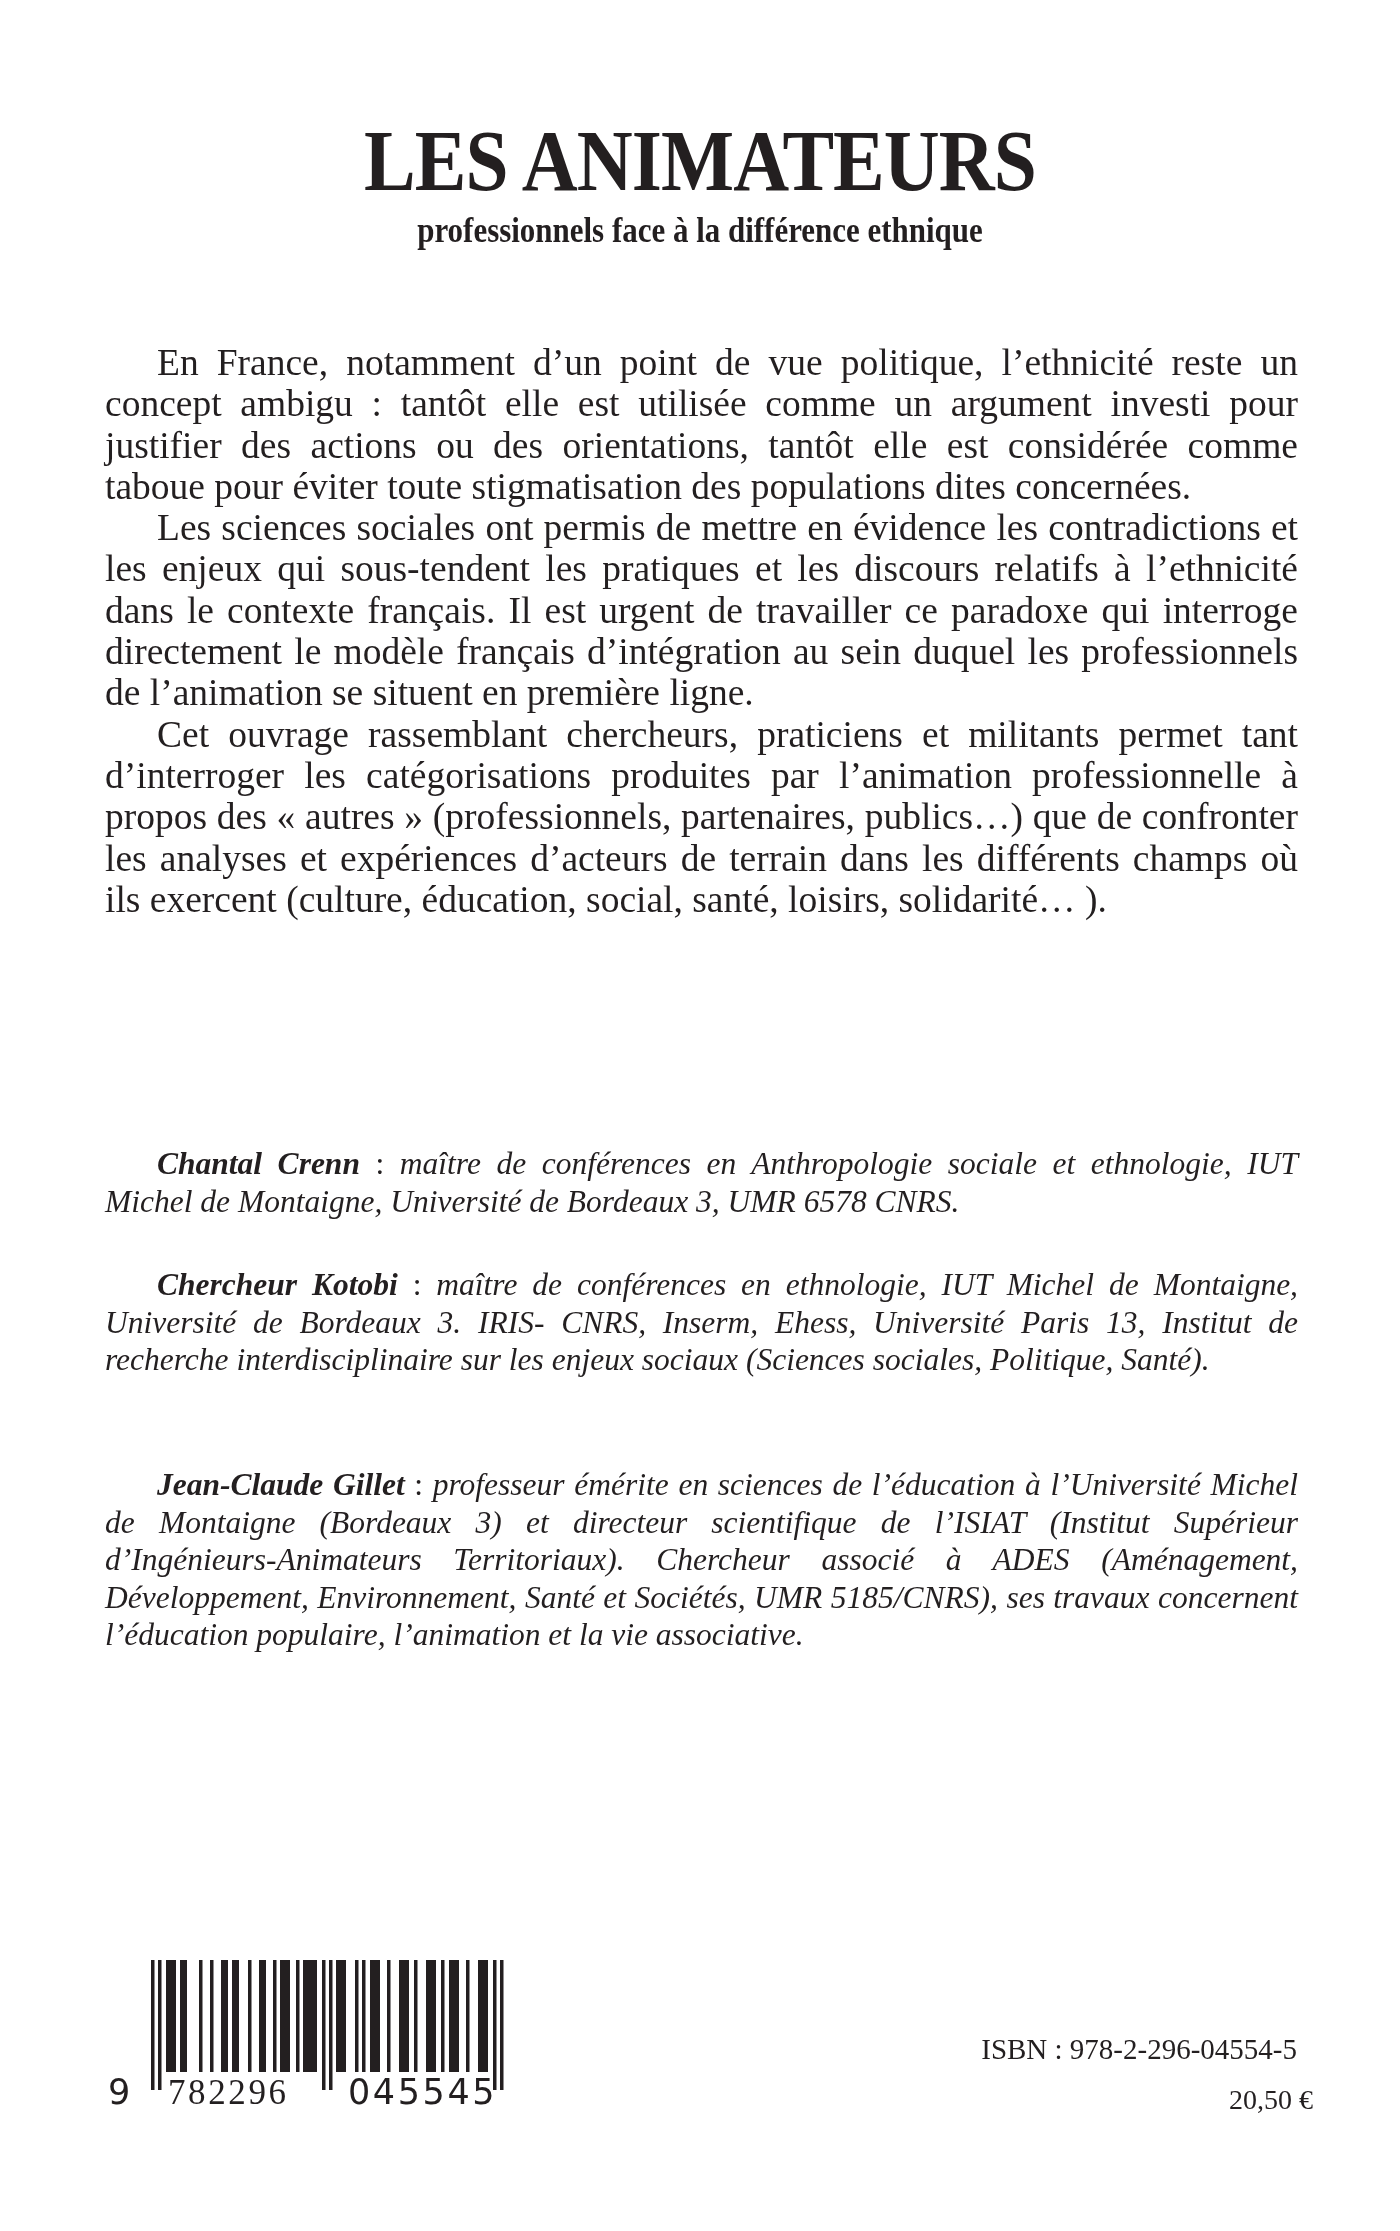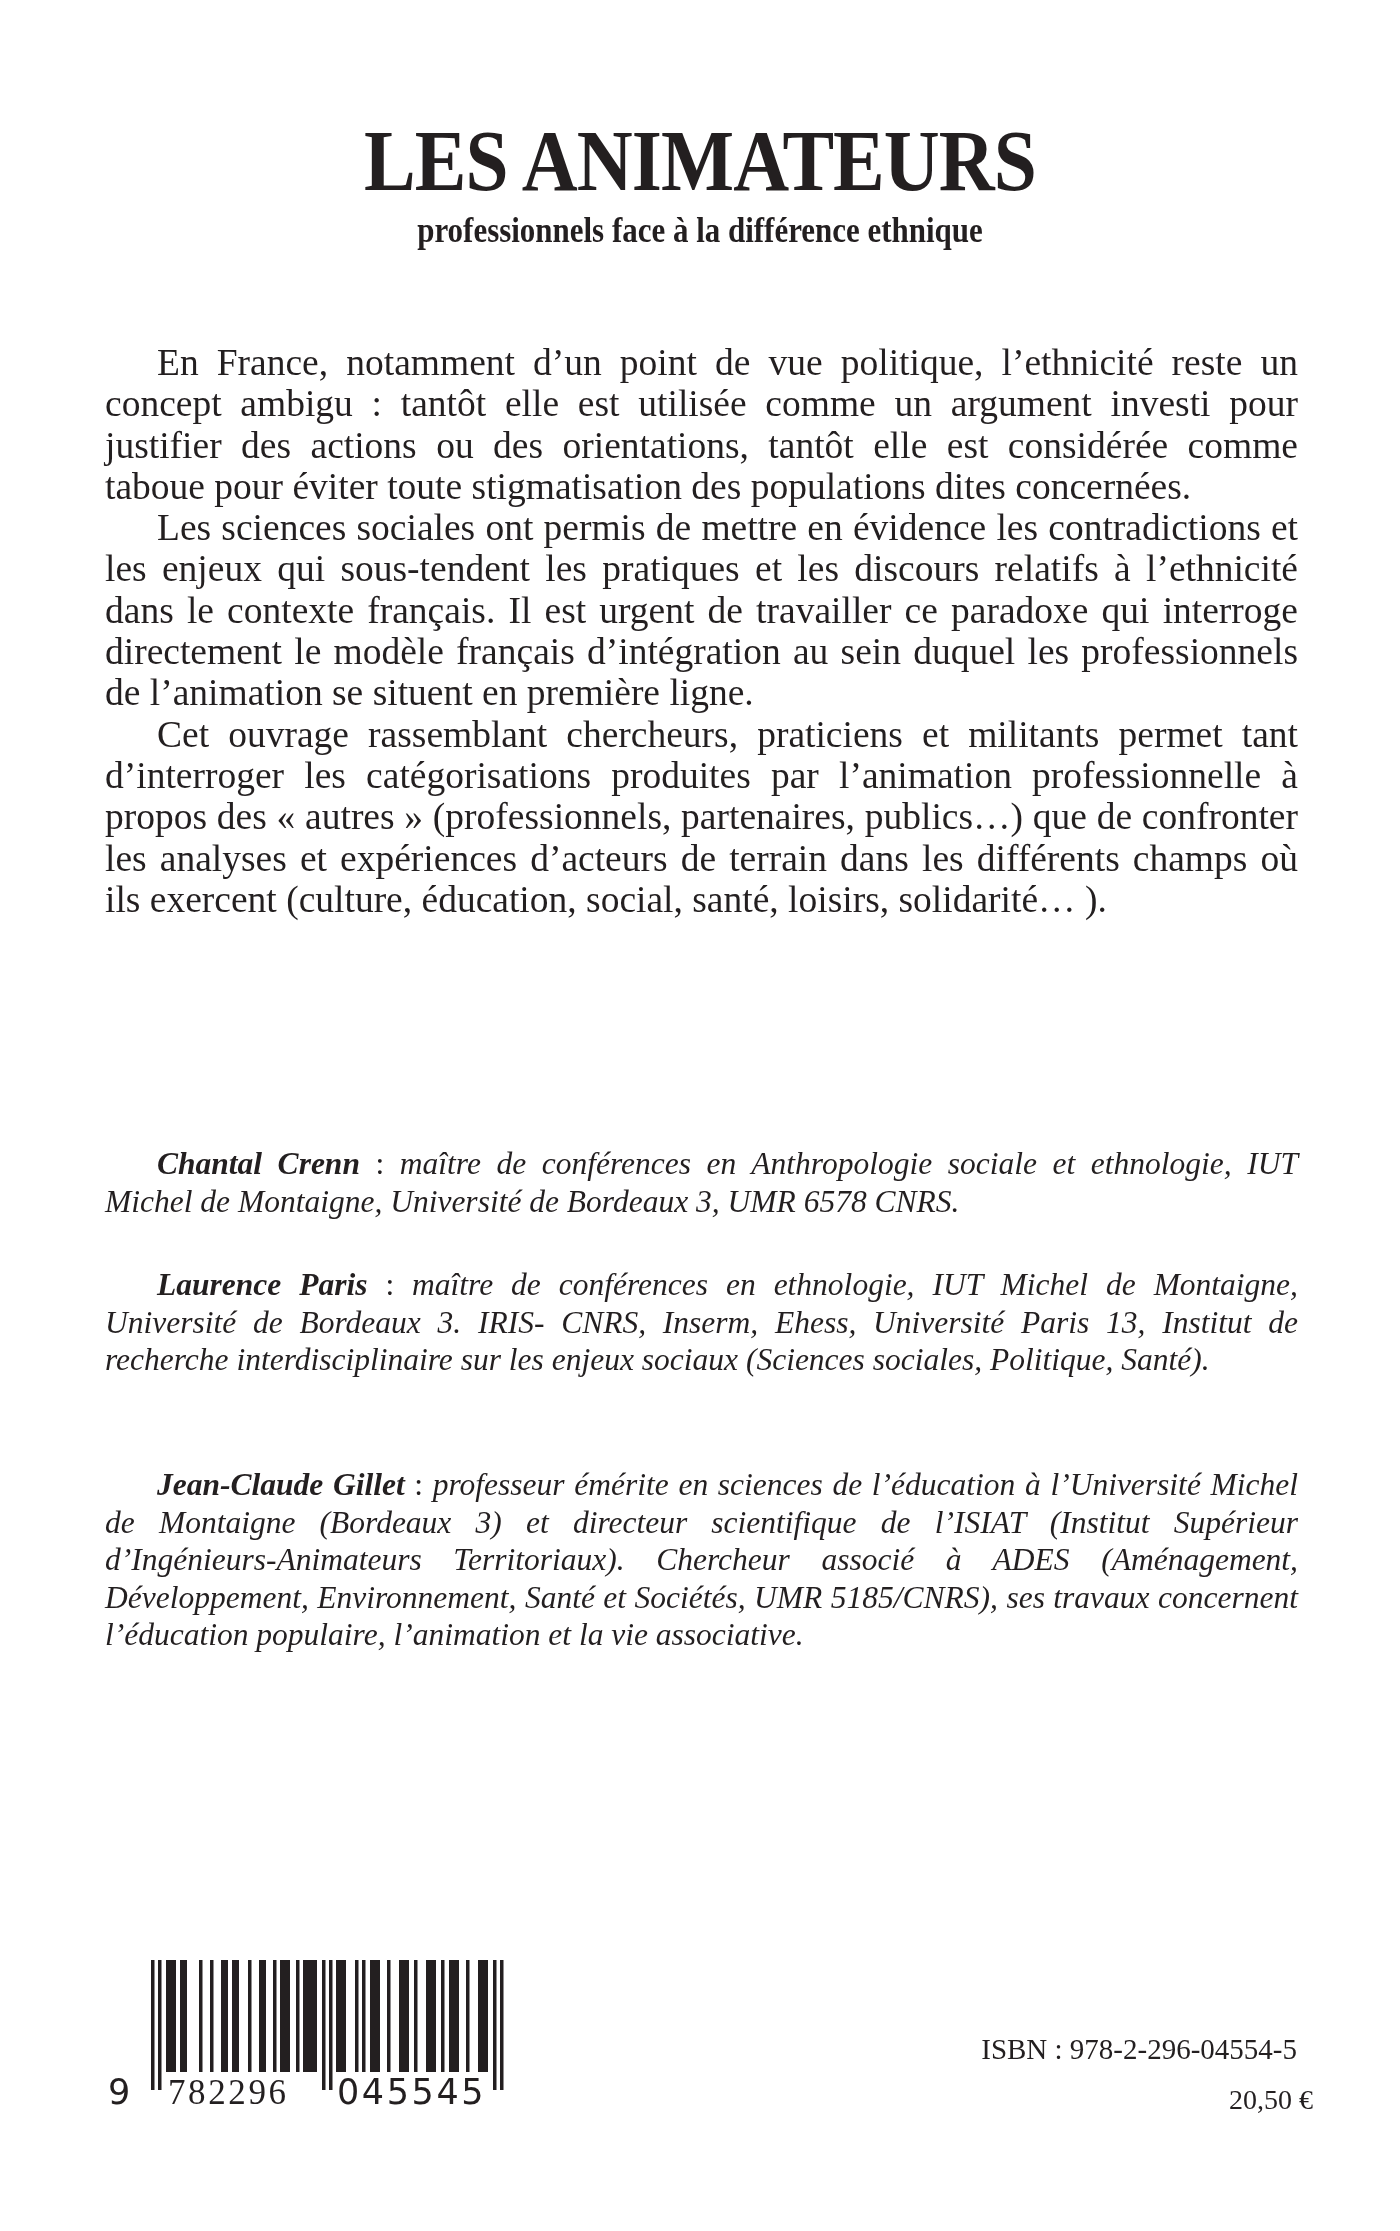--- a/index.html
+++ b/index.html
@@ -59,21 +59,21 @@
     <p>En France, notamment d’un point de vue politique, l’ethnicité reste un concept ambigu : tantôt elle est utilisée comme un argument investi pour justifier des actions ou des orientations, tantôt elle est considérée comme taboue pour éviter toute stigmatisation des populations dites concernées.</p>
     <p>Les sciences sociales ont permis de mettre en évidence les contradic­tions et les enjeux qui sous-tendent les pratiques et les discours relatifs à l’ethnicité dans le contexte français. Il est urgent de travailler ce paradoxe qui interroge directement le modèle français d’intégration au sein duquel les professionnels de l’animation se situent en première ligne.</p>
     <p>Cet ouvrage rassemblant chercheurs, praticiens et militants permet tant d’interroger les catégorisations produites par l’animation professionnelle à propos des « autres » (professionnels, partenaires, publics…) que de confronter les analyses et expériences d’acteurs de terrain dans les diffé­rents champs où ils exercent (culture, éducation, social, santé, loisirs, soli­darité… ).</p>
   </div>
 
   <div class="bios bio1">
     <p><span class="name">Chantal Crenn</span><span style="font-style:normal;"> : </span><span>maître de conférences en Anthropologie sociale et ethnolo­gie, IUT Michel de Montaigne, Université de Bordeaux 3, UMR 6578 CNRS.</span></p>
   </div>
 
   <div class="bios bio2">
-    <p><span class="name">Laurence Paris</span><span style="font-style:normal;"> : </span><span>maître de conférences en ethnologie, IUT Michel de Montaigne, Université de Bordeaux 3. IRIS- CNRS, Inserm, Ehess, Université Paris 13, Institut de recherche interdisciplinaire sur les enjeux sociaux (Sciences sociales, Politique, Santé).</span></p>
+    <p><span class="name">Chercheur Kotobi</span><span style="font-style:normal;"> : </span><span>maître de conférences en ethnologie, IUT Michel de Montaigne, Université de Bordeaux 3. IRIS- CNRS, Inserm, Ehess, Université Paris 13, Institut de recherche interdisciplinaire sur les enjeux sociaux (Sciences sociales, Politique, Santé).</span></p>
   </div>
 
   <div class="bios bio3">
     <p><span class="name">Jean-Claude Gillet</span><span style="font-style:normal;"> : </span><span>professeur émérite en sciences de l’éducation à l’Université Michel de Montaigne (Bordeaux 3) et directeur scientifique de l’ISIAT (Institut Supérieur d’Ingénieurs-Animateurs Territoriaux). Chercheur associé à ADES (Aménagement, Développement, Environnement, Santé et Sociétés, UMR 5185/CNRS), ses travaux concernent l’éducation populaire, l’ani­mation et la vie associative.</span></p>
   </div>
 
   <div class="barcode">
     <svg width="410" height="170" viewBox="0 0 410 170" xmlns="http://www.w3.org/2000/svg" fill="#231f20">
 
       <rect x="51" y="2" width="3.5" height="130"></rect>
@@ -107,18 +107,18 @@
       <rect x="349" y="2" width="10" height="112"></rect>
       <rect x="366" y="2" width="3.5" height="112"></rect>
       <rect x="378" y="2" width="10" height="112"></rect>
 
       <rect x="393" y="2" width="3.5" height="130"></rect>
       <rect x="400" y="2" width="3.5" height="130"></rect>
     </svg>
   </div>
   <span class="barcode-digits" style="left:108px;">9</span>
   <span class="barcode-digits" style="left:168px;font-family:Liberation Serif, serif;">782296</span>
-  <span class="barcode-digits" style="left:337px;">045545</span>
+  <span class="barcode-digits" style="left:348px;">045545</span>
 
   <div class="isbn">ISBN : 978-2-296-04554-5</div>
   <div class="price">20,50 €</div>
 
 </div>
 
 </body></html>

